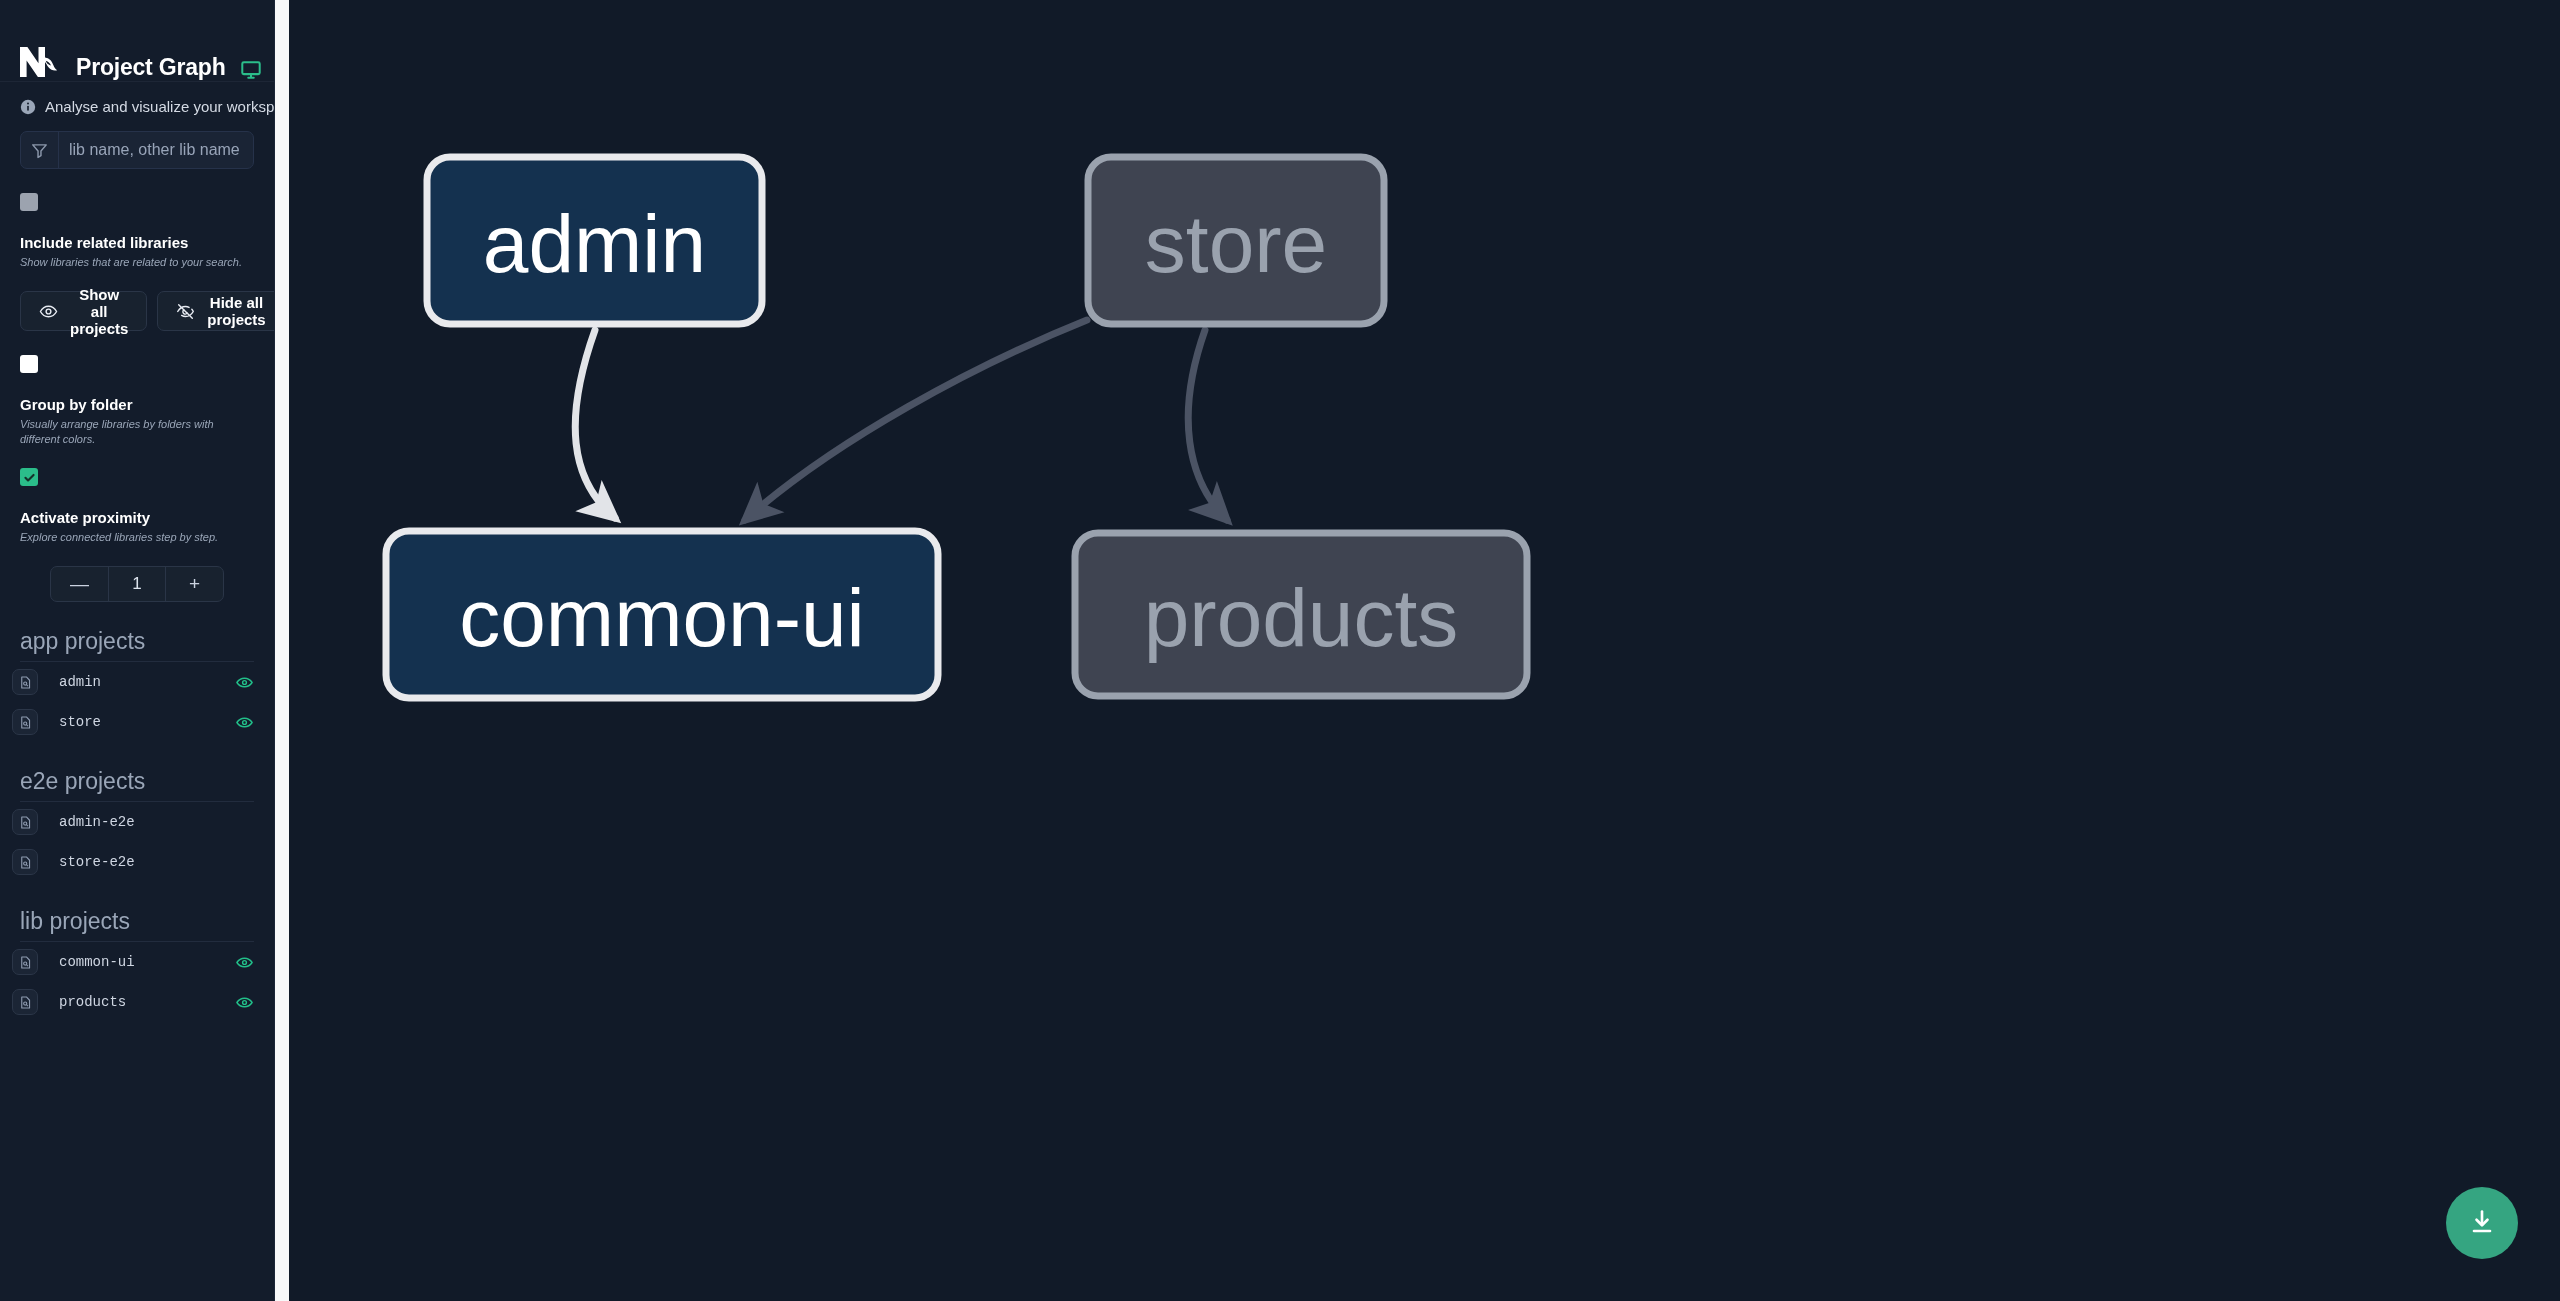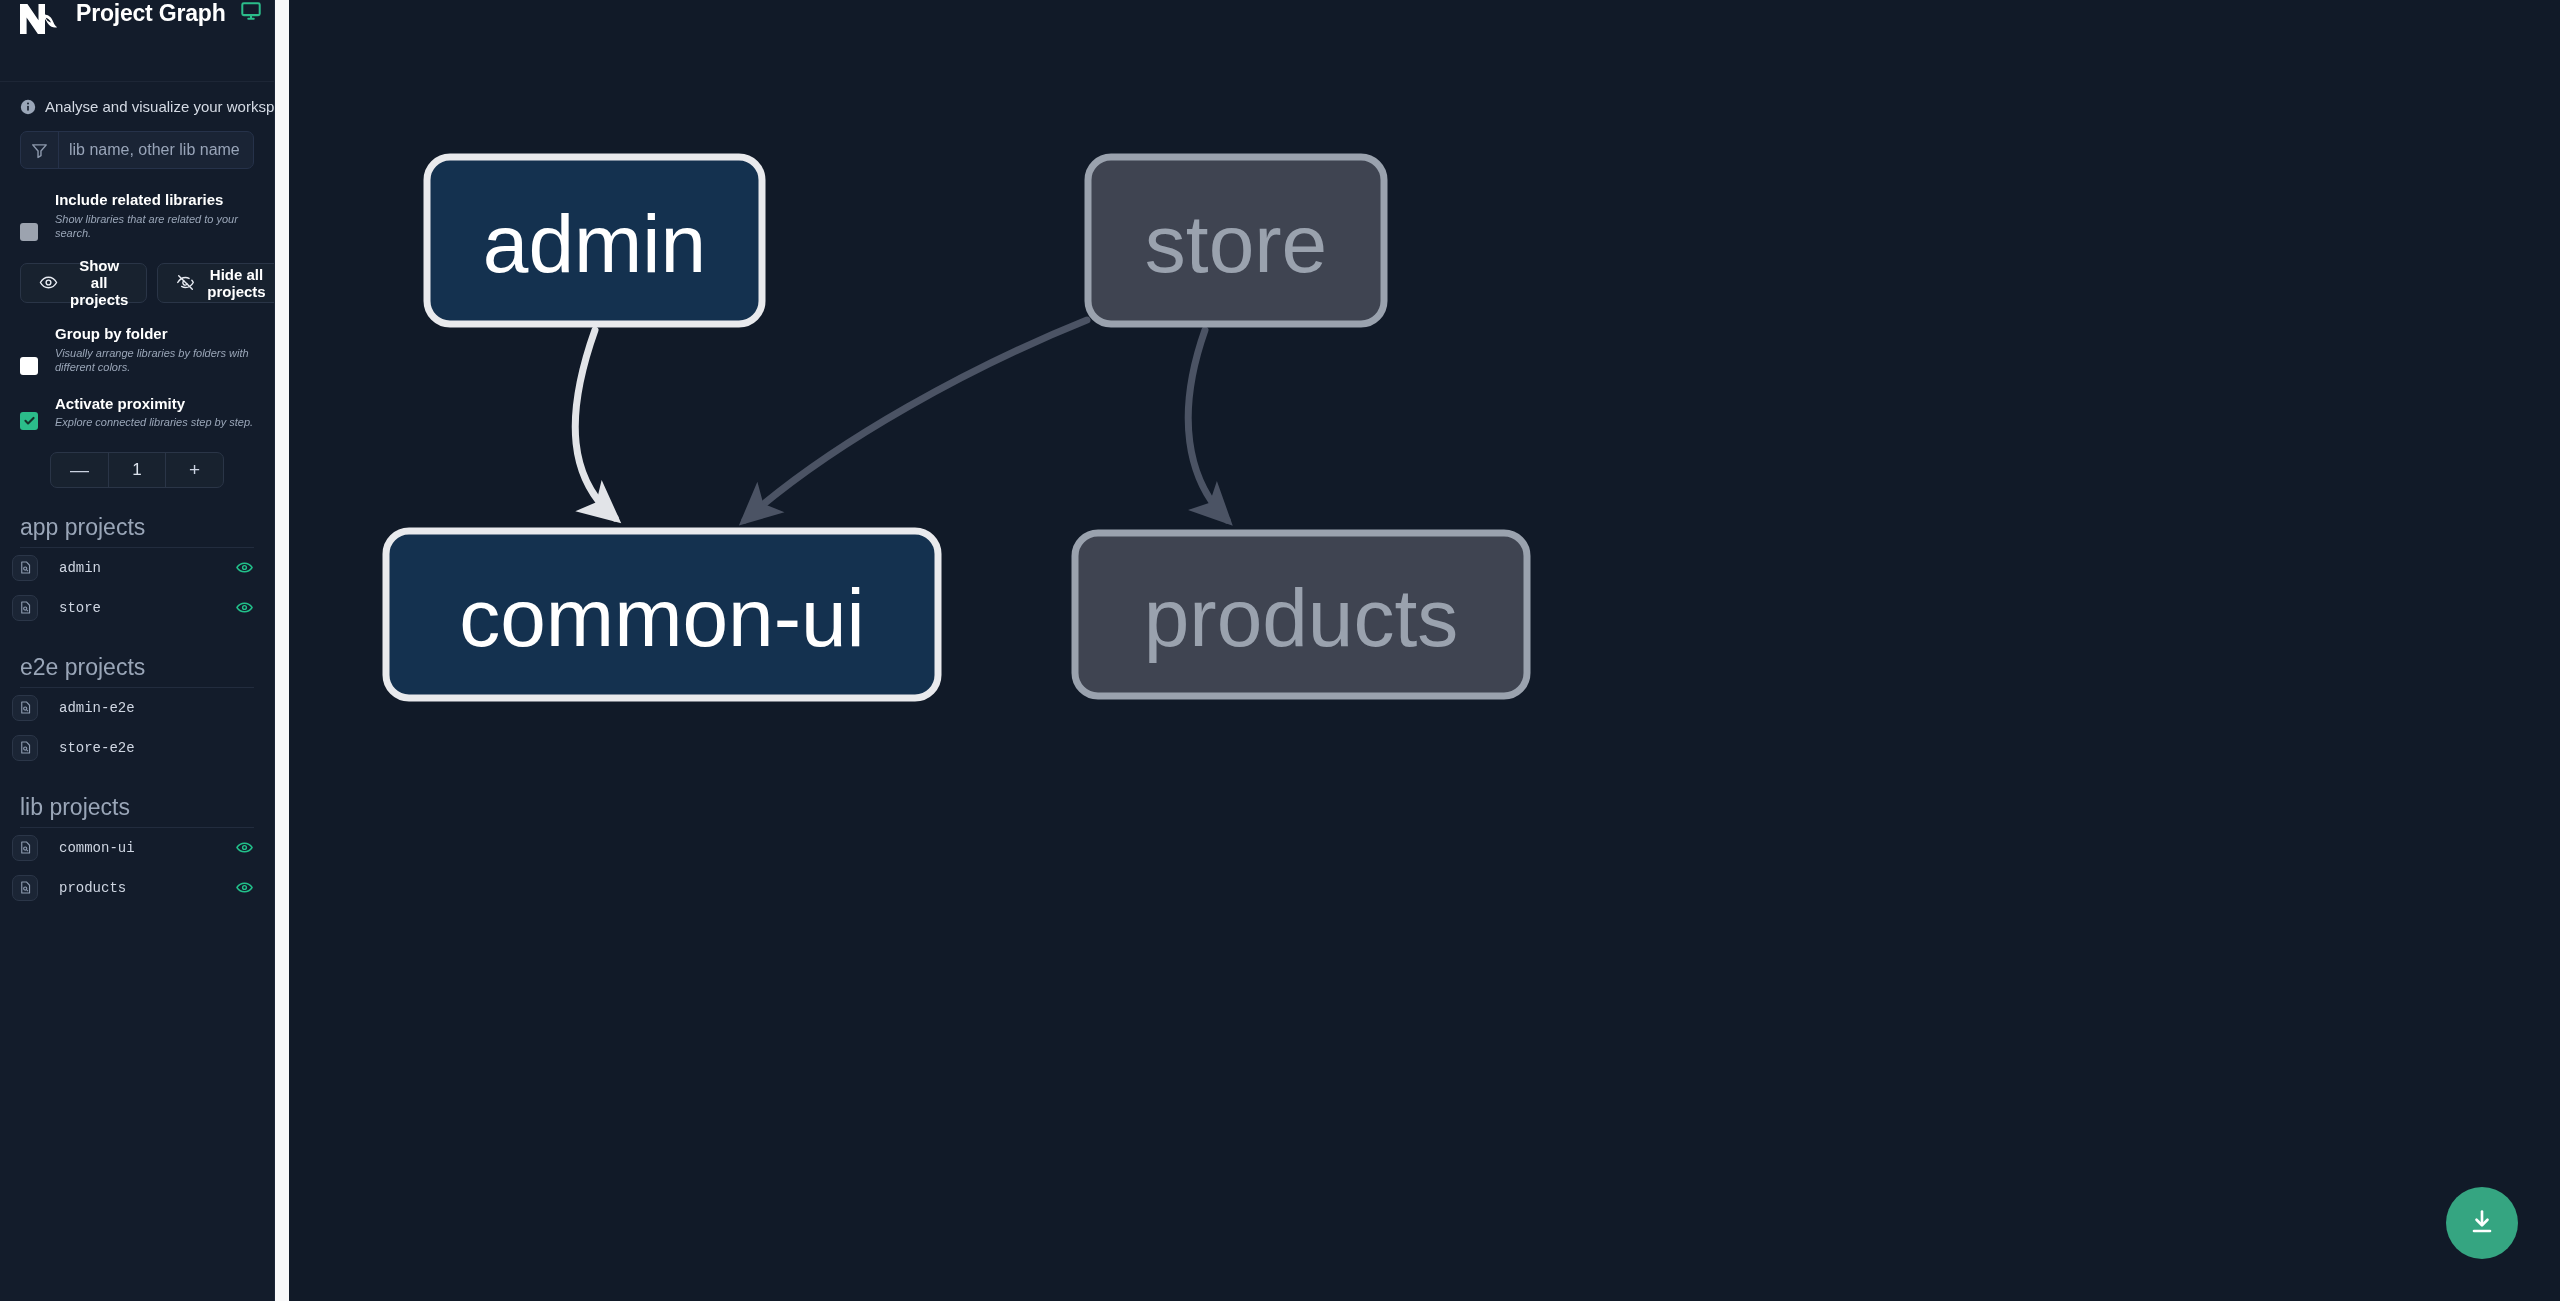--- a/index.html
+++ b/index.html
@@ -23,21 +23,21 @@
   }
   #sidebar-divider {
     position: absolute; left: 275px; top: 0;
     width: 14px; height: 1301px;
     background: #f8f8f9;
     z-index: 5;
   }
 
   .sb-header {
     height: 82px;
-    display: flex; align-items: flex-start;
+    display: flex; align-items: flex-end;
     padding: 0 18px;
     gap: 14px;
     border-bottom: 1px solid #1d2636;
   }
   .nx-logo { width: 44px; height: 38px; flex: 0 0 44px; }
   .sb-title {
     color: #ffffff; font-size: 23px; font-weight: 700;
     letter-spacing: -0.2px; white-space: nowrap;
   }
   .monitor-icon { width: 22px; height: 22px; flex: 0 0 22px; }
@@ -68,23 +68,24 @@
   .sb-search input {
     flex: 1 1 auto; min-width: 0;
     background: transparent; border: 0; outline: none;
     color: #f0abfc; font-size: 16px;
     font-family: "Liberation Sans", sans-serif;
     padding: 0 10px;
   }
   .sb-search input::placeholder { color: #98a4b8; }
 
   .opt-row {
-    display: flex; align-items: flex-end; gap: 17px;
+    display: flex; align-items: flex-start; gap: 23px;
     padding: 0 20px 0 20px;
     margin-top: 22px;
+    flex-direction: column;
   }
   .cbox {
     width: 18px; height: 18px; flex: 0 0 18px;
     border-radius: 3px; margin-top: 2px;
     display: flex; align-items: center; justify-content: center;
   }
   .cbox.gray { background: #9ca3af; }
   .cbox.white { background: #ffffff; }
   .cbox.green { background: #2bbd8a; }
   .cbox .tick { width: 13px; height: 13px; display: block; }

